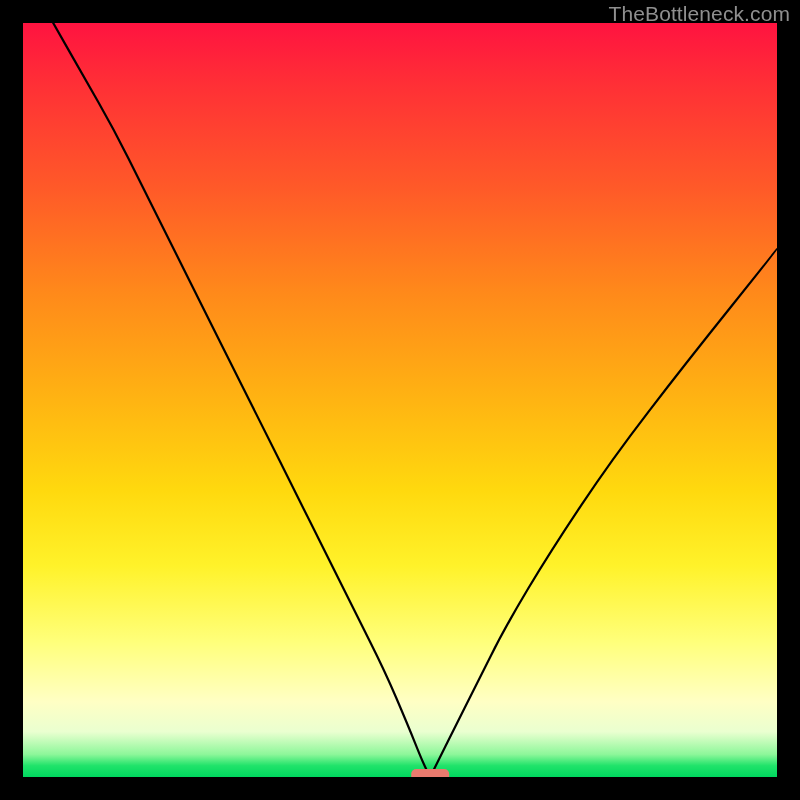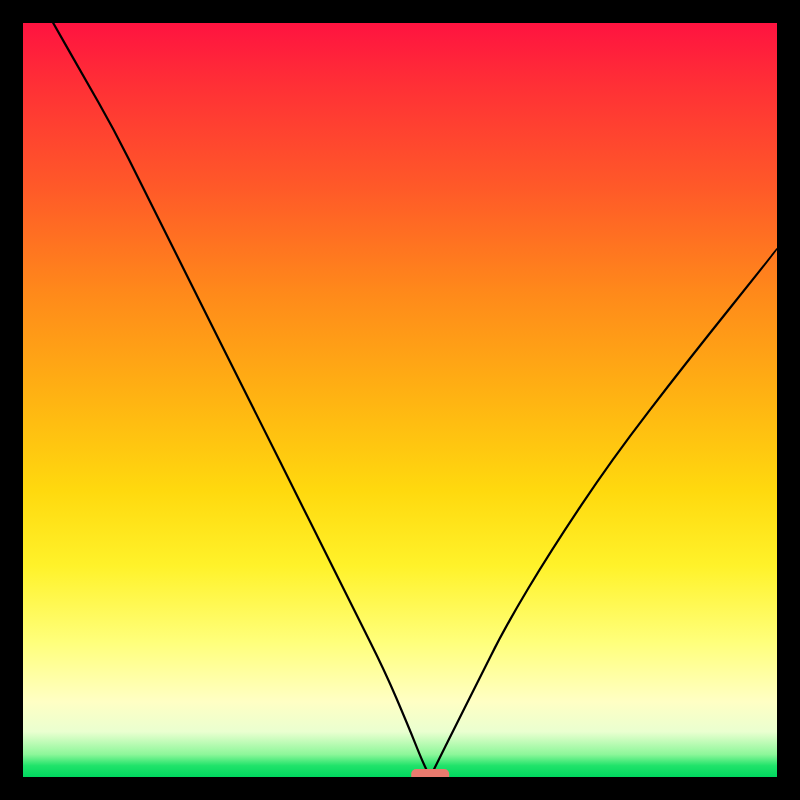--- a/index.html
+++ b/index.html
@@ -83,13 +83,14 @@
     <div class="gradient-bg"></div>
 
     <svg class="curve-svg" viewBox="0 0 754 754" preserveAspectRatio="none">
 
       <path id="curvePath" class="curve-path" d="M 30.2 0.0 Q 30.2 0.0 45.2 26.4 Q 60.3 52.8 75.4 79.2 Q 90.5 105.6 105.6 135.7 Q 120.6 165.9 135.7 196.0 Q 150.8 226.2 165.9 256.4 Q 181.0 286.5 196.0 316.7 Q 211.1 346.8 226.2 377.0 Q 241.3 407.2 256.4 437.3 Q 271.4 467.5 286.5 497.6 Q 301.6 527.8 316.7 558.0 Q 331.8 588.1 346.8 618.3 Q 361.9 648.4 373.2 674.8 Q 384.5 701.2 392.1 720.1 Q 399.6 738.9 403.4 746.5 Q 407.2 754.0 410.9 746.5 Q 414.7 738.9 422.2 723.8 Q 429.8 708.8 441.1 686.1 Q 452.4 663.5 467.5 633.4 Q 482.6 603.2 505.2 565.5 Q 527.8 527.8 558.0 482.6 Q 588.1 437.3 625.8 388.3 Q 663.5 339.3 708.8 282.8 T 754.0 226.2"></path>
 
       <rect id="minMarker" class="minimum-marker" rx="5" ry="5" x="388.2" y="746.0" width="38" height="12"></rect>
     </svg>
   </div>
 
+  <div class="watermark">TheBottleneck.com</div>
 </div>
 
 </body></html>

